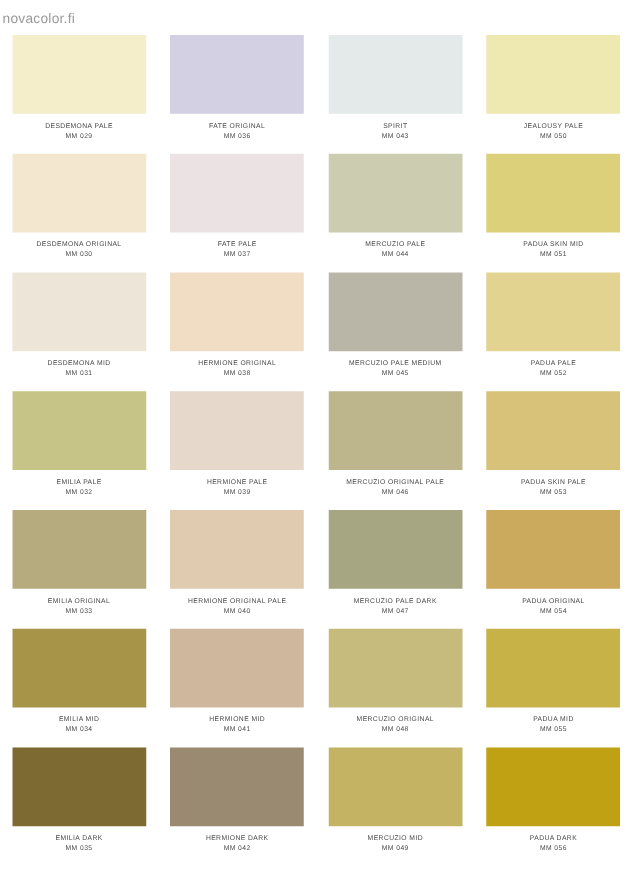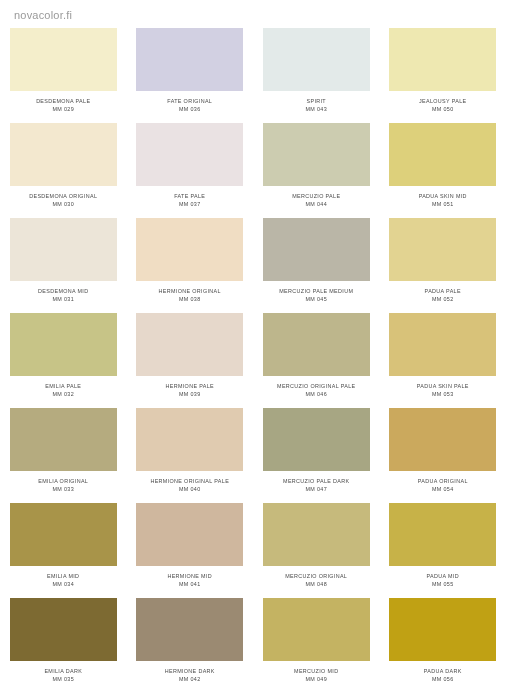--- a/index.html
+++ b/index.html
@@ -9,21 +9,21 @@
   }
   body {
     width: 506px;
     height: 700px;
     font-family: "Liberation Sans", sans-serif;
     overflow: hidden;
     position: relative;
   }
   #brand {
     position: absolute;
-    left: 14px;
+    left: 2px;
     top: 9px;
     font-size: 11px;
     color: #9a9a9a;
     letter-spacing: 0.2px;
     line-height: 13px;
   }
   #grid {
     position: absolute;
     left: 0;
     top: 28px;

